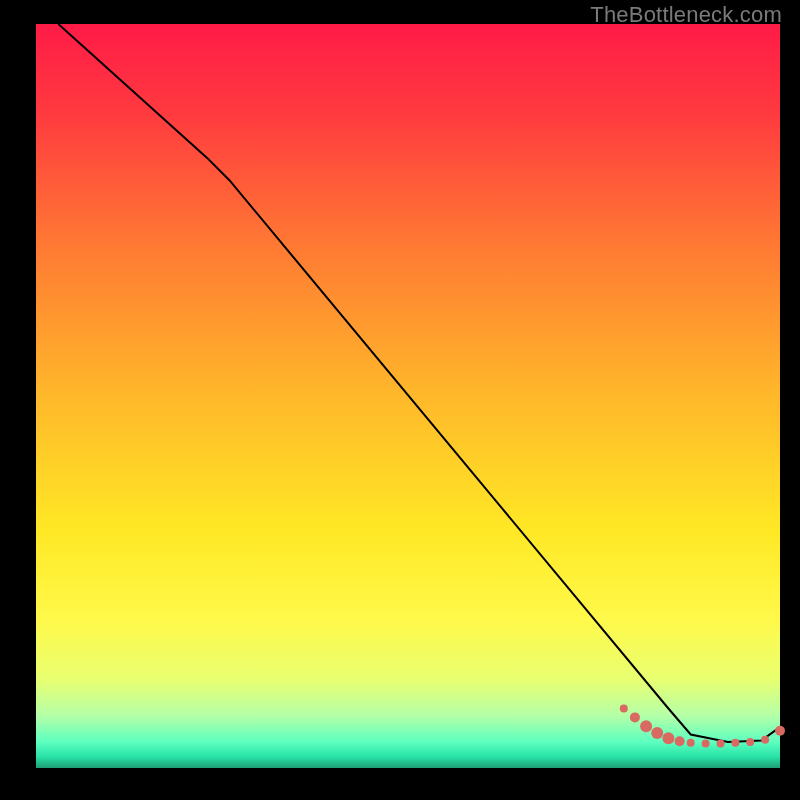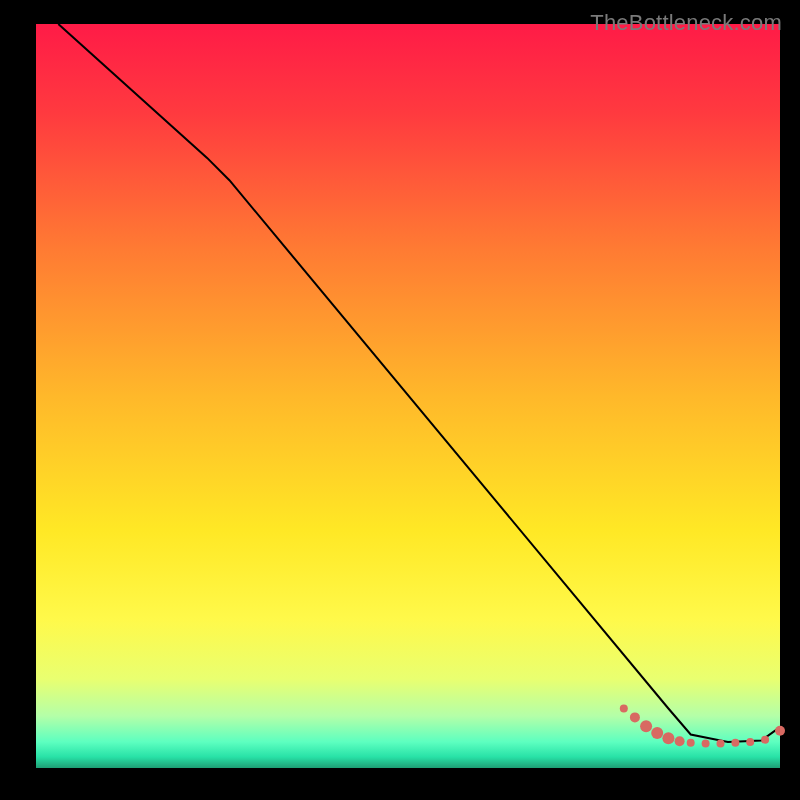--- a/index.html
+++ b/index.html
@@ -11,21 +11,21 @@
     font-family: Arial, Helvetica, sans-serif;
     overflow: hidden;
   }
   .container {
     position: relative;
     width: 800px;
     height: 800px;
   }
   .watermark {
     position: absolute;
-    top: 10px;
+    top: 2px;
     right: 18px;
     color: #7a7a7a;
     font-size: 22px;
     letter-spacing: 0.2px;
     font-weight: 500;
     z-index: 10;
   }
   svg {
     position: absolute;
     top: 0;

